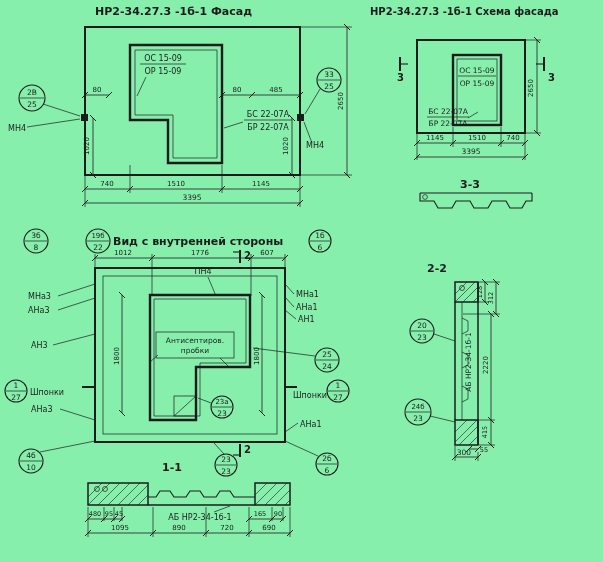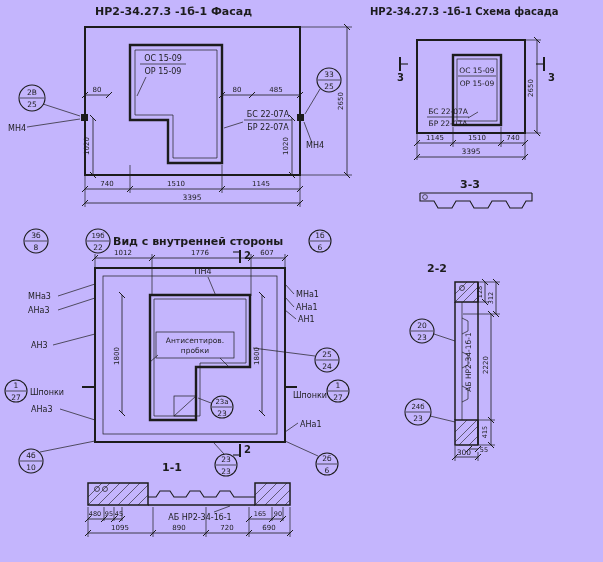--- a/index.html
+++ b/index.html
@@ -1,16 +1,16 @@
 <!DOCTYPE html>
 <html><head>
 <meta charset="utf-8">
 <style>
   html,body{margin:0;padding:0;background:#e8e6e0;}
-  .sheet{width:603px;height:562px;background:#c4b5fd;position:relative;font-family:"DejaVu Sans",sans-serif;}
+  .sheet{width:603px;height:562px;background:#86efac;position:relative;font-family:"DejaVu Sans",sans-serif;}
   svg{display:block;}
   .ln{stroke:#1c1c1c;fill:none;stroke-width:1.1;}
   .mh{stroke:#1c1c1c;fill:none;stroke-width:1.5;}
   .th{stroke:#1c1c1c;fill:none;stroke-width:2;}
   .th2{stroke:#1c1c1c;fill:none;stroke-width:2.4;}
   .tn{stroke:#1c1c1c;fill:none;stroke-width:0.7;}
   .dm{stroke:#1c1c1c;fill:none;stroke-width:0.8;}
   .h{stroke:#1c1c1c;fill:none;stroke-width:0.6;}
   text{fill:#1c1c1c;font-family:"DejaVu Sans",sans-serif;}
   .ttl{font-size:11px;font-weight:bold;}

